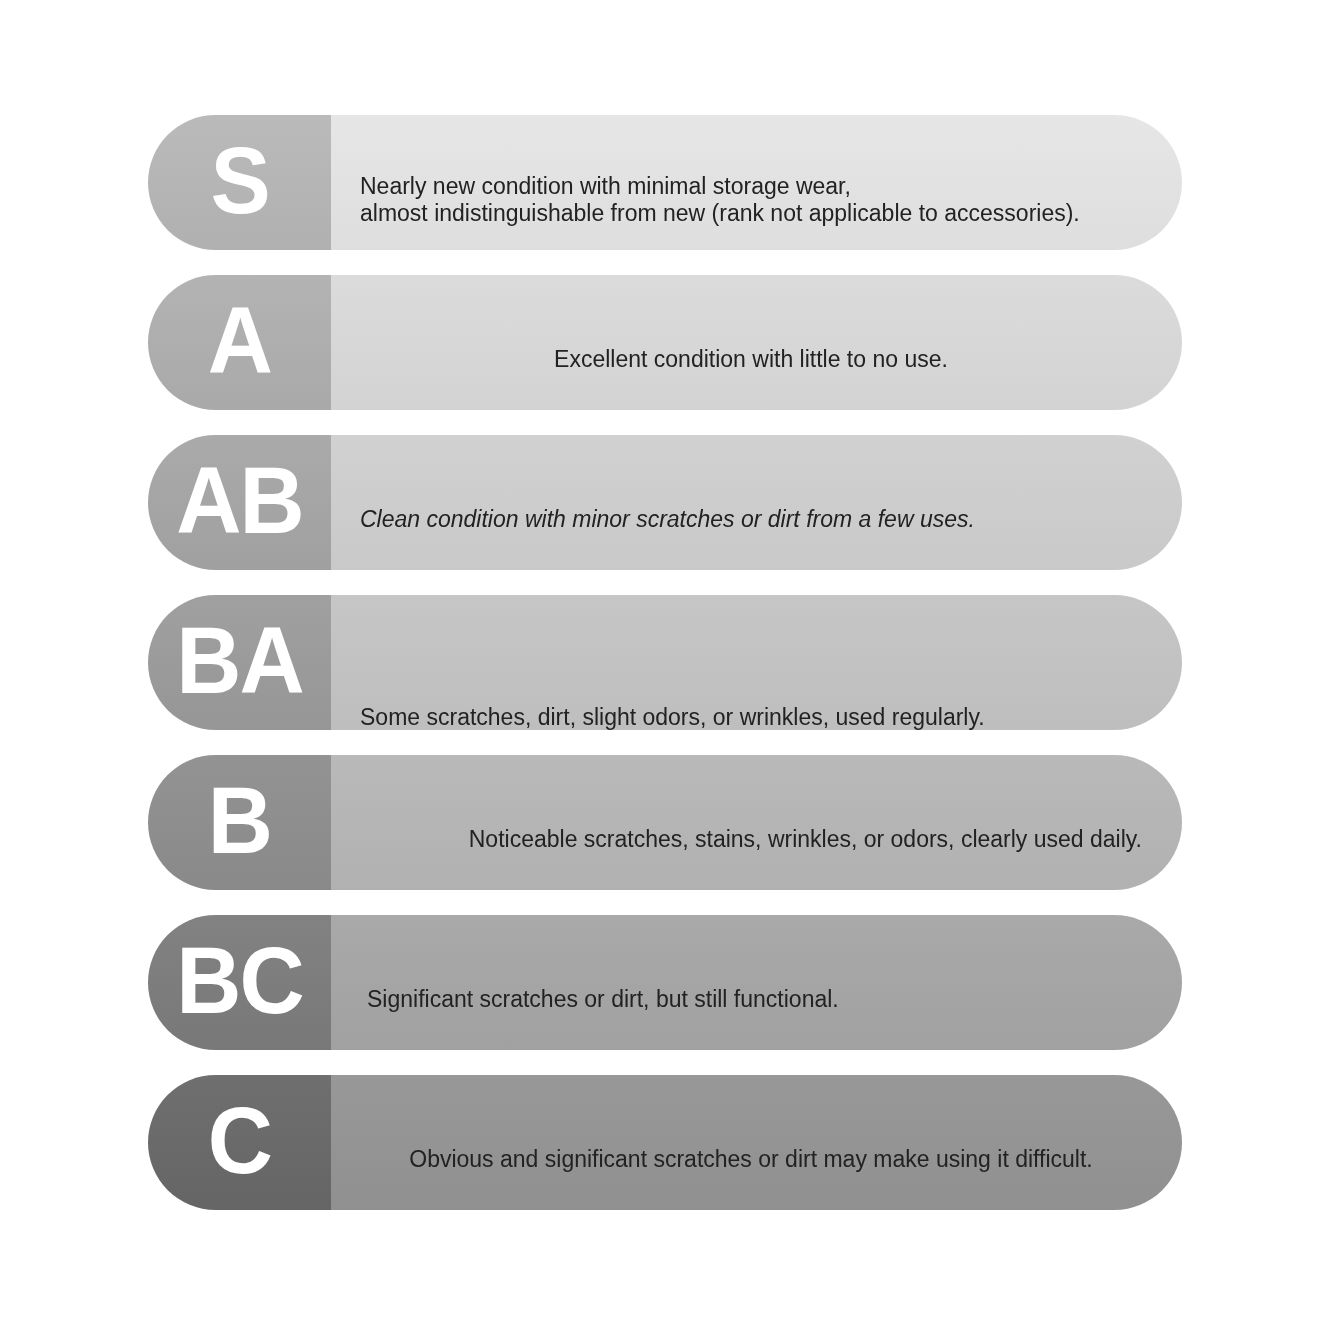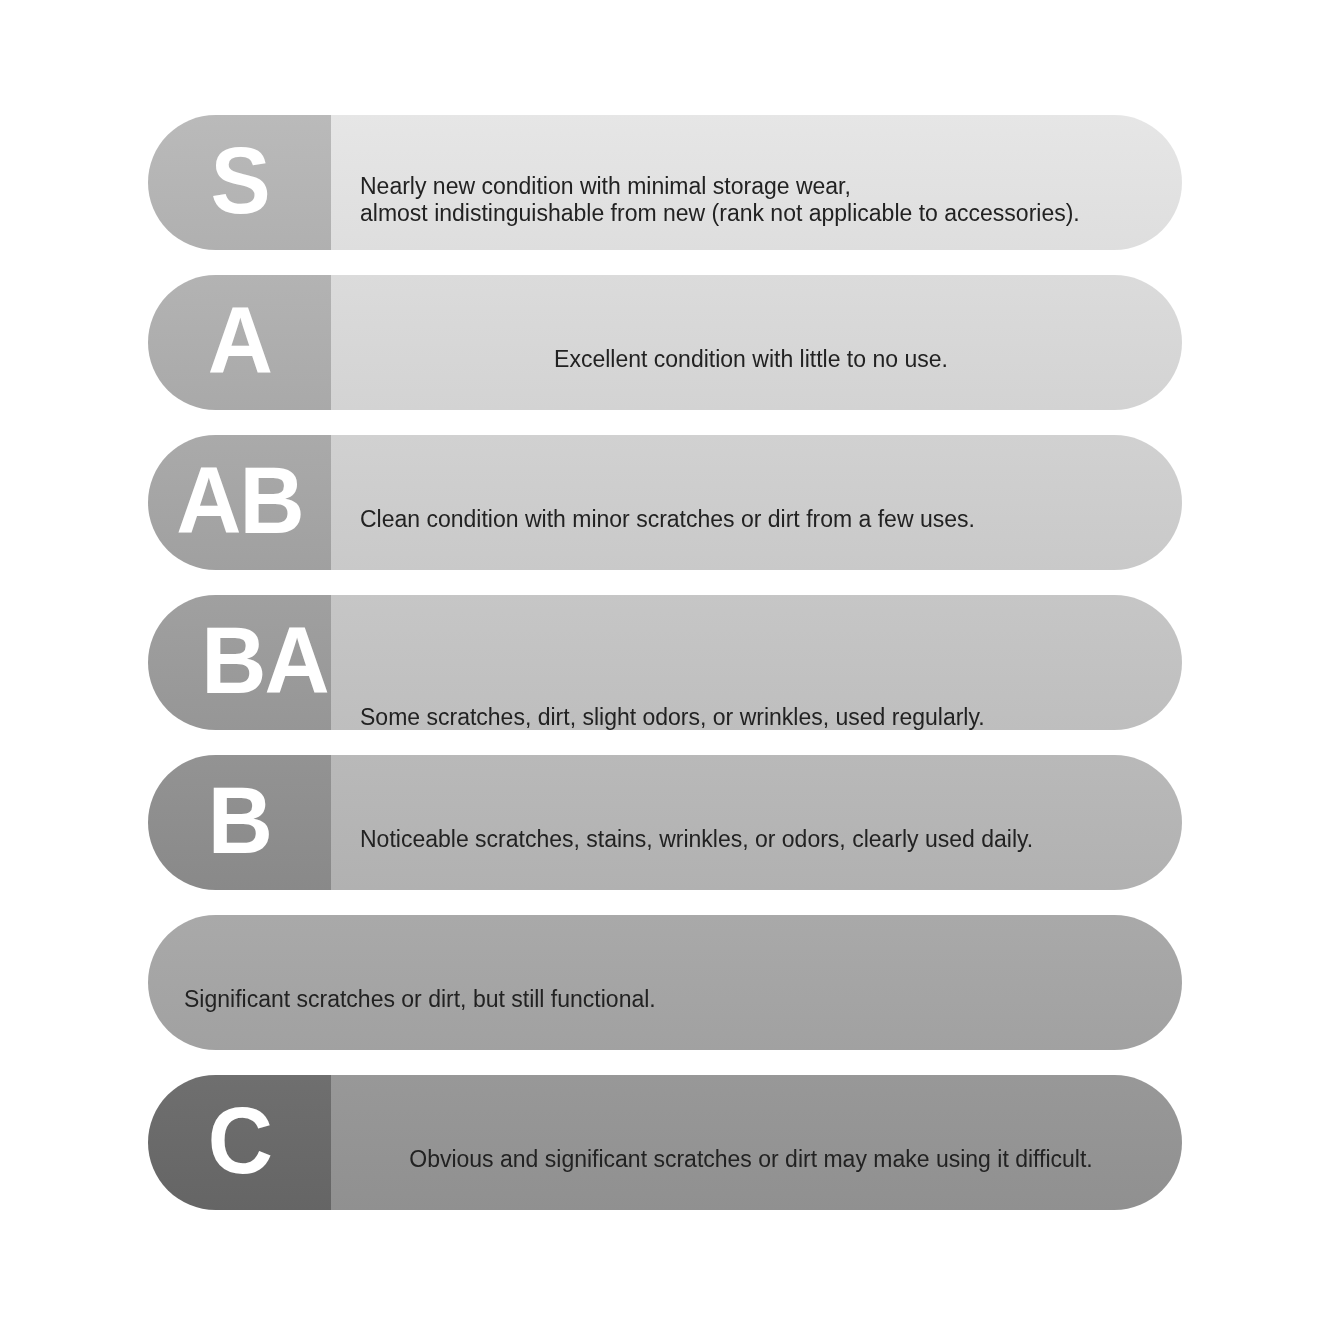--- a/index.html
+++ b/index.html
@@ -84,44 +84,47 @@
       </div>
       <div class="desc-cell" style="background: linear-gradient(rgb(219, 219, 219), rgb(211, 211, 211)); justify-content: center;">
         <span class="desc-text">Excellent condition with little to no use.</span>
       </div>
     </div>
 
     <div class="rank-row">
       <div class="rank-cell" style="background: linear-gradient(rgb(170, 170, 170), rgb(160, 160, 160));">
         <span class="rank-letter">AB</span>
       </div>
-      <div class="desc-cell" style="background: linear-gradient(rgb(209, 209, 209), rgb(201, 201, 201));">
+      <div class="desc-cell" style="background: linear-gradient(rgb(209, 209, 209), rgb(201, 201, 201)); font-style: italic;">
         <span class="desc-text">Clean condition with minor scratches or dirt from a few uses.</span>
       </div>
     </div>
 
     <div class="rank-row">
-      <div class="rank-cell" style="background: linear-gradient(rgb(160, 160, 160), rgb(150, 150, 150)); justify-content: flex-end;">
+      <div class="rank-cell" style="background: linear-gradient(rgb(160, 160, 160), rgb(150, 150, 150));">
         <span class="rank-letter">BA</span>
       </div>
       <div class="desc-cell" style="background: linear-gradient(rgb(198, 198, 198), rgb(190, 190, 190)); align-items: flex-end;">
         <span class="desc-text">Some scratches, dirt, slight odors, or wrinkles, used regularly.</span>
       </div>
     </div>
 
     <div class="rank-row">
       <div class="rank-cell" style="background: linear-gradient(rgb(147, 147, 147), rgb(137, 137, 137));">
         <span class="rank-letter">B</span>
       </div>
-      <div class="desc-cell" style="background: linear-gradient(rgb(185, 185, 185), rgb(177, 177, 177));">
+      <div class="desc-cell" style="background: linear-gradient(rgb(185, 185, 185), rgb(177, 177, 177)); justify-content: flex-end;">
         <span class="desc-text">Noticeable scratches, stains, wrinkles, or odors, clearly used daily.</span>
       </div>
     </div>
 
     <div class="rank-row">
+      <div class="rank-cell" style="background: linear-gradient(rgb(130, 130, 130), rgb(120, 120, 120));">
+        <span class="rank-letter">BC</span>
+      </div>
       <div class="desc-cell" style="background: linear-gradient(rgb(169, 169, 169), rgb(161, 161, 161)); padding-left: 36px;">
         <span class="desc-text">Significant scratches or dirt, but still functional.</span>
       </div>
     </div>
 
     <div class="rank-row">
       <div class="rank-cell" style="background: linear-gradient(rgb(111, 111, 111), rgb(101, 101, 101));">
         <span class="rank-letter">C</span>
       </div>
       <div class="desc-cell" style="background: linear-gradient(rgb(152, 152, 152), rgb(144, 144, 144)); justify-content: center;">

